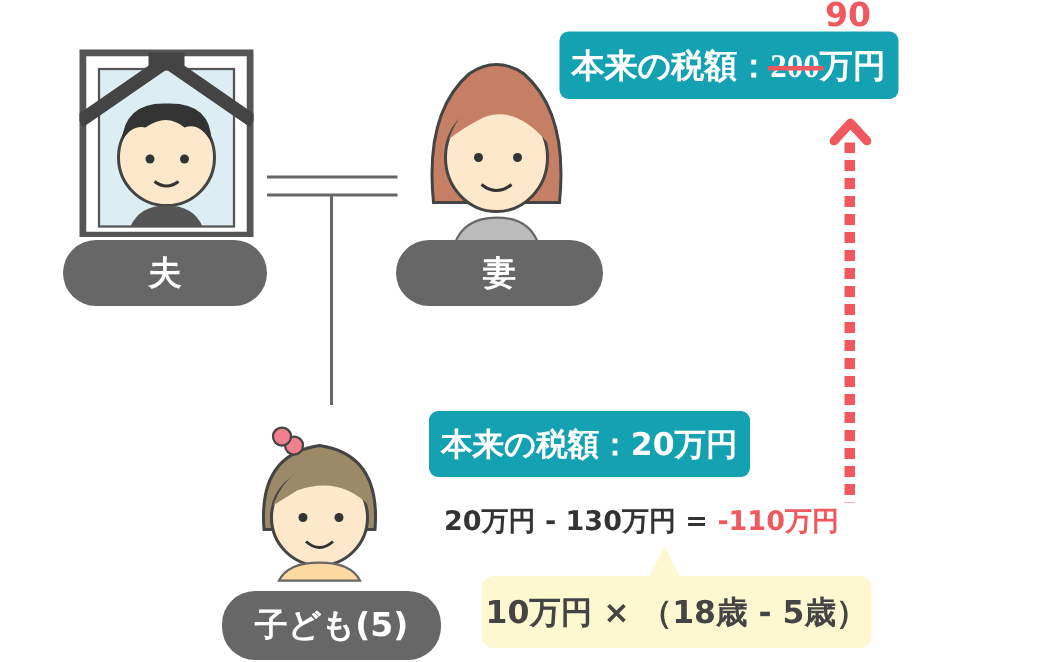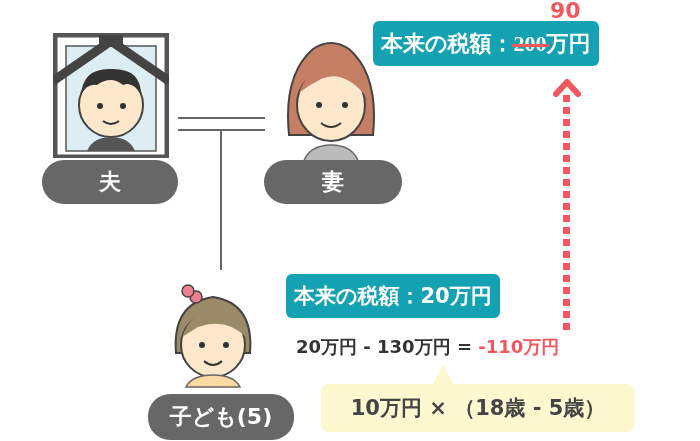--- a/index.html
+++ b/index.html
@@ -5,21 +5,21 @@
   html,body{margin:0;padding:0;background:#fff;}
   body{width:700px;height:441px;position:relative;overflow:hidden;font-family:"DejaVu Sans","Liberation Sans",sans-serif;}
   .abs{position:absolute;}
   .pill{position:absolute;background:#676767;color:#fff;font-weight:bold;display:flex;align-items:center;justify-content:center;border-radius:22px;}
   .teal{position:absolute;background:#14a1b2;color:#fff;font-weight:bold;border-radius:6px;display:flex;align-items:center;padding:0 8px;white-space:nowrap;}
   .strike{position:relative;}
   .strike::after{content:"";position:absolute;left:-2px;right:-2px;top:52%;height:3px;background:#f0585e;}
   .red{color:#f0585e;}
   .dots{position:absolute;left:563px;top:95px;width:7px;height:240px;background:repeating-linear-gradient(to bottom,#f0585e 0 7px,transparent 7px 12px);}
   .eq{position:absolute;left:296px;top:335px;font-size:18px;font-weight:bold;color:#333;white-space:nowrap;}
-  .note{position:absolute;left:321px;top:384px;width:314px;height:48px;background:#fef8d0;border-radius:8px;font-size:21px;color:#444;display:flex;align-items:center;justify-content:center;font-weight:bold;}
+  .note{position:absolute;left:321px;top:384px;width:260px;height:48px;background:#fef8d0;border-radius:8px;font-size:21px;color:#444;display:flex;align-items:center;justify-content:center;font-weight:bold;}
   .note::before{content:"";position:absolute;left:112px;top:-20px;border-left:10px solid transparent;border-right:10px solid transparent;border-bottom:20px solid #fef8d0;}
 </style>
 </head>
 <body>
 
 <div class="abs" style="left:53px;top:33px;width:116px;height:125px;">
   <svg width="116" height="125" viewBox="0 0 116 125">
     <rect x="2" y="2" width="112" height="122" fill="#fff" stroke="#555" stroke-width="5"></rect>
     <rect x="13" y="13" width="90" height="105" fill="#dcedf3" stroke="#555" stroke-width="1.5"></rect>
     <circle cx="58" cy="72" r="32" fill="#fde8cc" stroke="#444" stroke-width="2"></circle>

